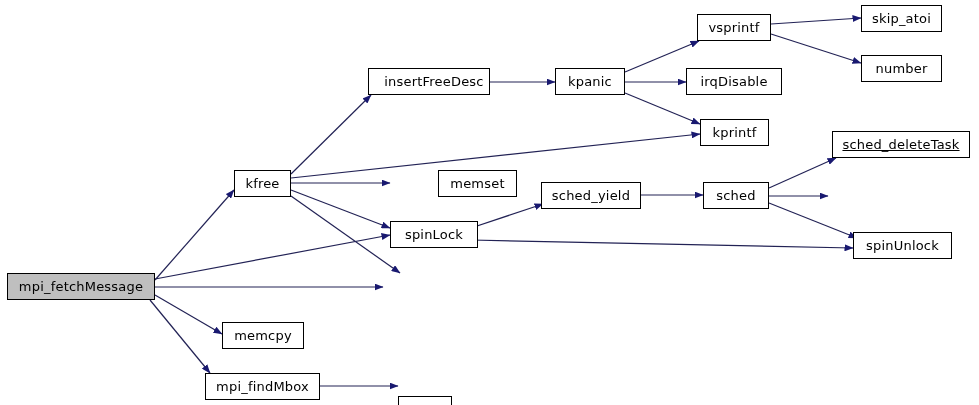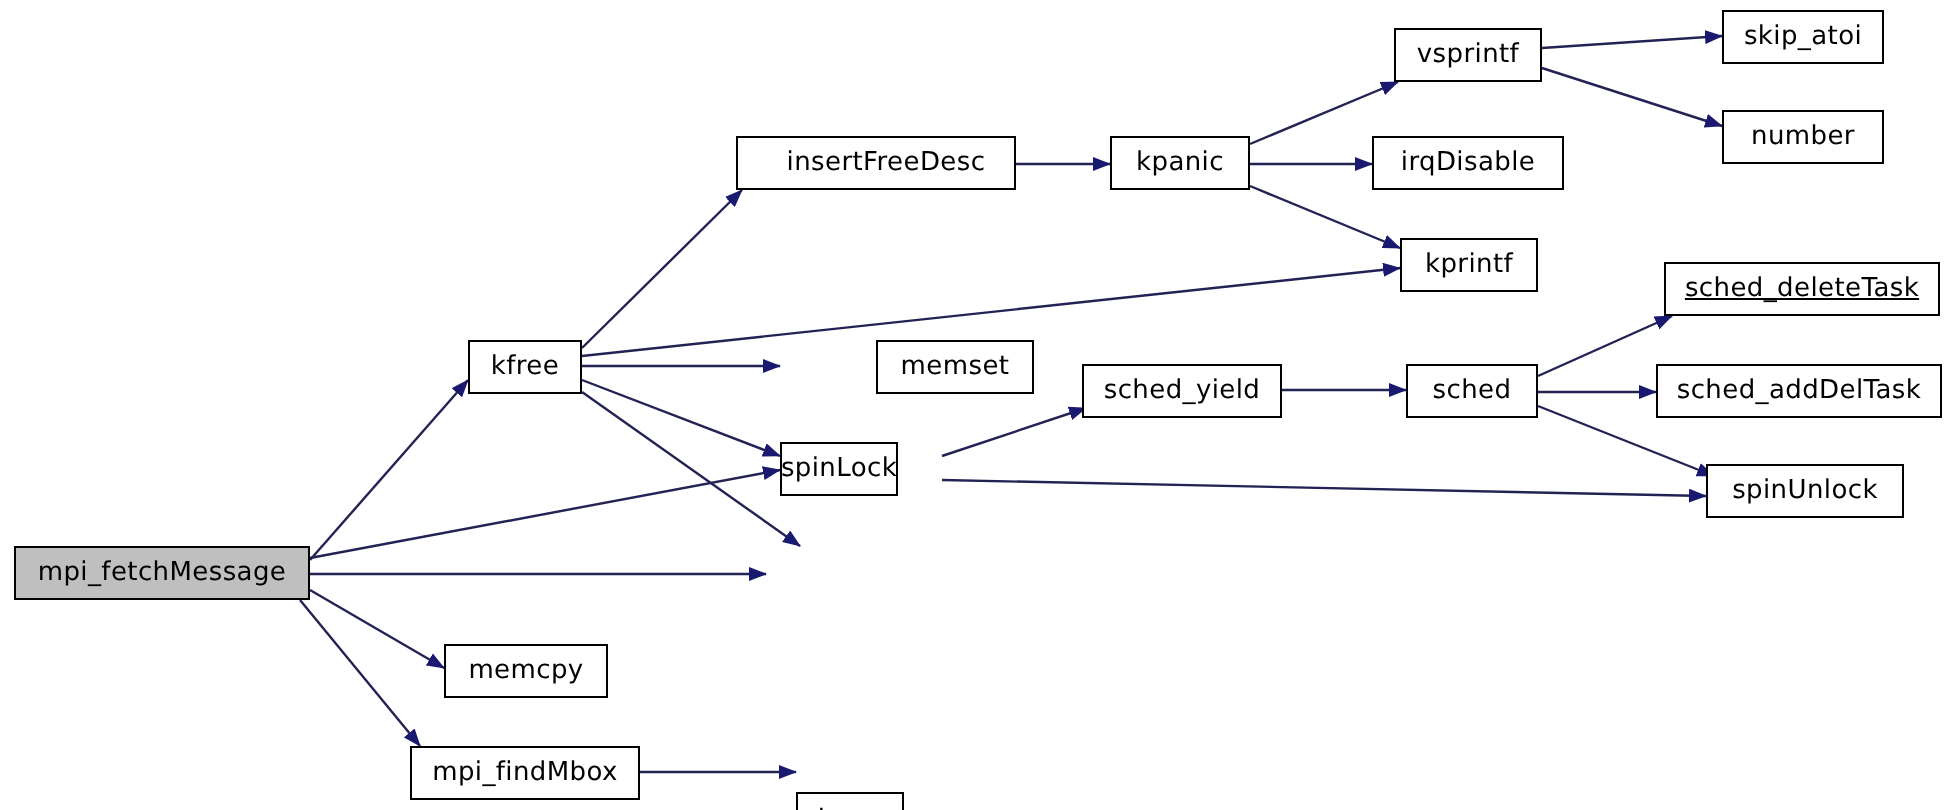--- a/index.html
+++ b/index.html
@@ -91,21 +91,21 @@
       </g>
   </svg>
 
   <div id="node-layer">
       <div class="gnode root" style="left: 7px; top: 273px; width: 148px; height: 27px;">
         <span class="gnode-label">mpi_fetchMessage</span>
       </div>
       <div class="gnode" style="left: 234px; top: 170px; width: 57px; height: 27px;">
         <span class="gnode-label">kfree</span>
       </div>
-      <div class="gnode" style="left: 368px; top: 68px; width: 140px; height: 27px; padding-left: 10px;">
+      <div class="gnode" style="left: 368px; top: 68px; width: 122px; height: 27px; padding-left: 10px;">
         <span class="gnode-label">insertFreeDesc</span>
       </div>
       <div class="gnode" style="left: 697px; top: 14px; width: 74px; height: 27px;">
         <span class="gnode-label">vsprintf</span>
       </div>
       <div class="gnode" style="left: 555px; top: 68px; width: 70px; height: 27px;">
         <span class="gnode-label">kpanic</span>
       </div>
       <div class="gnode" style="left: 861px; top: 5px; width: 81px; height: 27px;">
         <span class="gnode-label">skip_atoi</span>
@@ -115,34 +115,31 @@
       </div>
       <div class="gnode" style="left: 861px; top: 55px; width: 81px; height: 27px;">
         <span class="gnode-label">number</span>
       </div>
       <div class="gnode" style="left: 700px; top: 119px; width: 69px; height: 27px;">
         <span class="gnode-label">kprintf</span>
       </div>
       <div class="gnode" style="left: 390px; top: 170px; width: 79px; height: 27px; margin-left: 48px;">
         <span class="gnode-label">memset</span>
       </div>
-      <div class="gnode" style="left: 390px; top: 221px; width: 59px; height: 27px;">
+      <div class="gnode" style="left: 390px; top: 221px; width: 88px; height: 27px;">
         <span class="gnode-label">spinLock</span>
       </div>
       <div class="gnode" style="left: 541px; top: 182px; width: 100px; height: 27px;">
         <span class="gnode-label">sched_yield</span>
       </div>
       <div class="gnode" style="left: 703px; top: 182px; width: 66px; height: 27px;">
         <span class="gnode-label">sched</span>
       </div>
       <div class="gnode" style="left: 832px; top: 131px; width: 138px; height: 27px; text-decoration: underline;">
         <span class="gnode-label">sched_deleteTask</span>
-      </div>
-      <div class="gnode" style="left: 828px; top: 182px; width: 143px; height: 27px;">
-        <span class="gnode-label">sched_addDelTask</span>
       </div>
       <div class="gnode" style="left: 853px; top: 232px; width: 99px; height: 27px;">
         <span class="gnode-label">spinUnlock</span>
       </div>
       <div class="gnode" style="left: 222px; top: 322px; width: 82px; height: 27px; justify-content: center;">
         <span class="gnode-label">memcpy</span>
       </div>
       <div class="gnode" style="left: 205px; top: 373px; width: 115px; height: 27px;">
         <span class="gnode-label">mpi_findMbox</span>
       </div>

